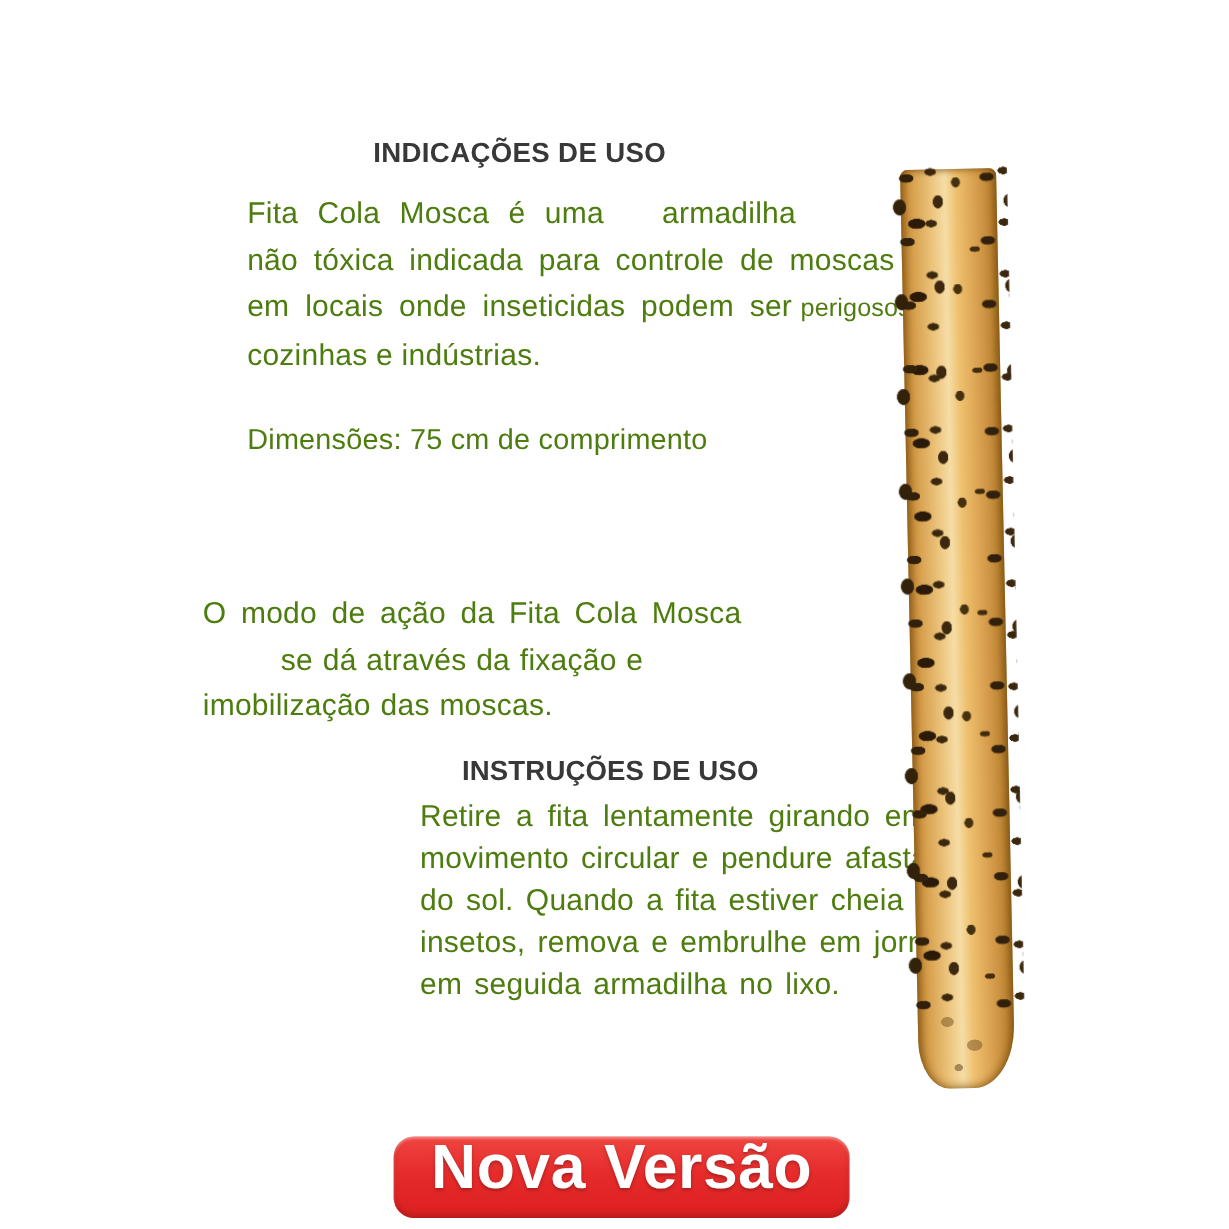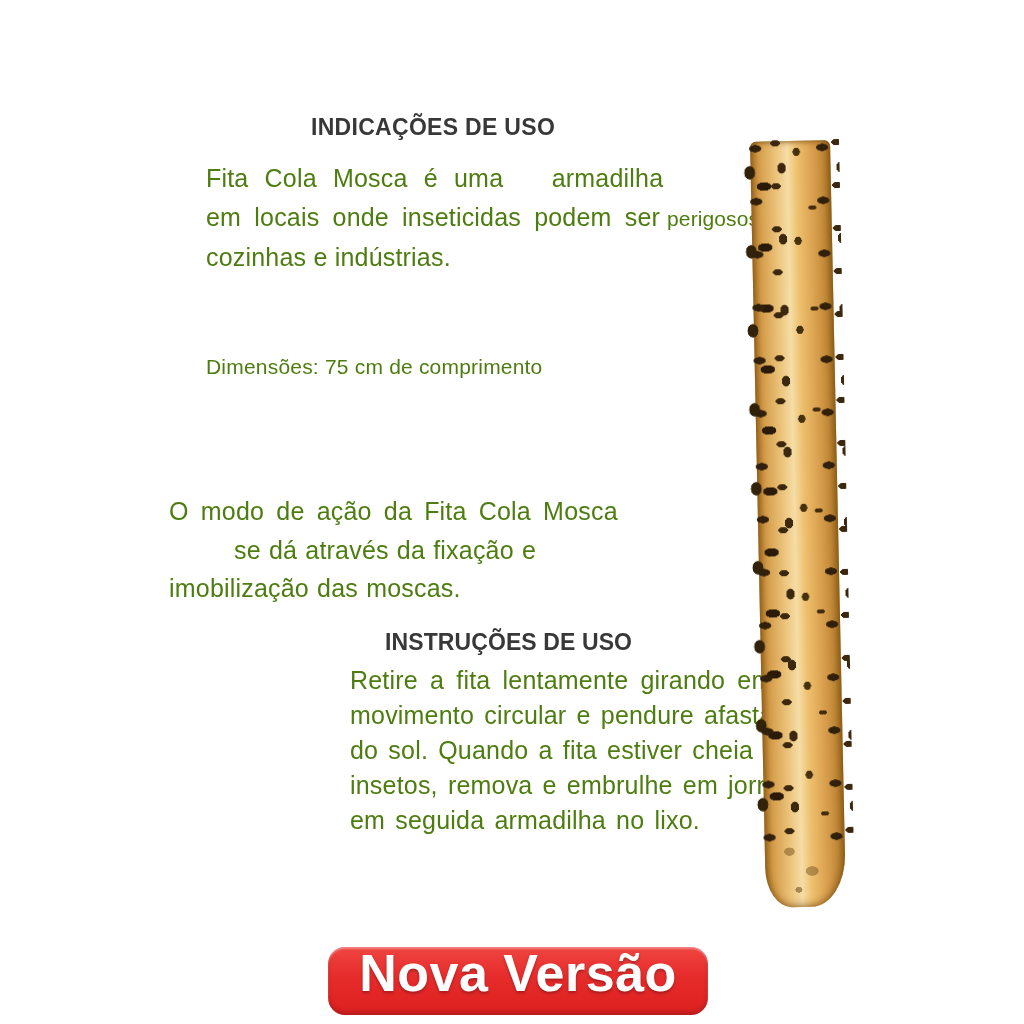--- a/index.html
+++ b/index.html
@@ -26,21 +26,21 @@
   .para { position:absolute; font-size:25px; color:#4d7c0f; letter-spacing:.2px; }
   .para .line { white-space:pre; }
 
   .p-indicacoes { left:206px; top:159px; line-height:38.6px; }
   .ws-a { word-spacing:9px; }
   .ws-b { word-spacing:6px; }
   .ws-c { word-spacing:6px; }
   .ws-d { word-spacing:2px; }
   .small-inline { font-size:21px; letter-spacing:.1px; margin-left:7px; }
 
-  .p-dimensions { left:206px; top:352px; font-size:21px; line-height:30px; }
+  .p-dimensions { left:206px; top:352px; font-size:24px; line-height:30px; }
 
   .p-funcionamento { left:169px; top:492px; line-height:38.6px; }
   .p-funcionamento .indent { padding-left:65px; }
   .ws-e { word-spacing:5px; }
   .ws-f { word-spacing:1px; }
 
   .p-instrucoes { left:350px; top:663px; line-height:35px; }
   .ws-g { word-spacing:5px; }
   .ws-h { word-spacing:3px; }
 
@@ -101,20 +101,21 @@
 </style>
 </head>
 <body>
 
 <div class="canvas">
 
   <h2 class="heading h-indicacoes">INDICAÇÕES DE USO</h2>
 
   <div class="para p-indicacoes">
     <div class="line ws-a">Fita Cola Mosca é uma   armadilha</div>
+    <div class="line ws-b">não tóxica indicada para controle de moscas</div>
     <div class="line ws-c"><span>em locais onde inseticidas podem ser</span><span class="small-inline">perigosos,</span></div>
     <div class="line">cozinhas e indústrias.</div>
   </div>
 
   <div class="para p-dimensions">Dimensões: 75 cm de comprimento</div>
 
 
   <div class="para p-funcionamento">
     <div class="line ws-e">O modo de ação da Fita Cola Mosca</div>
     <div class="line indent ws-f">se dá através da fixação e</div>

